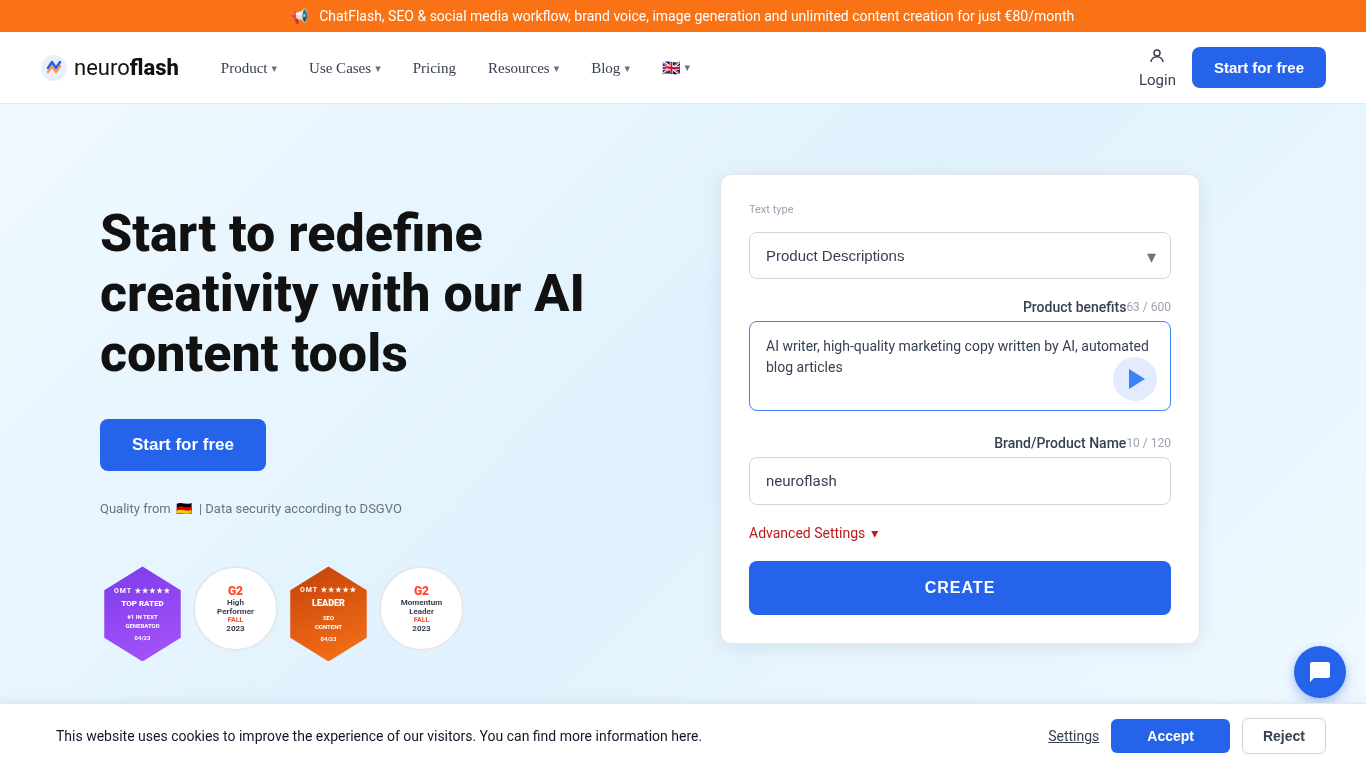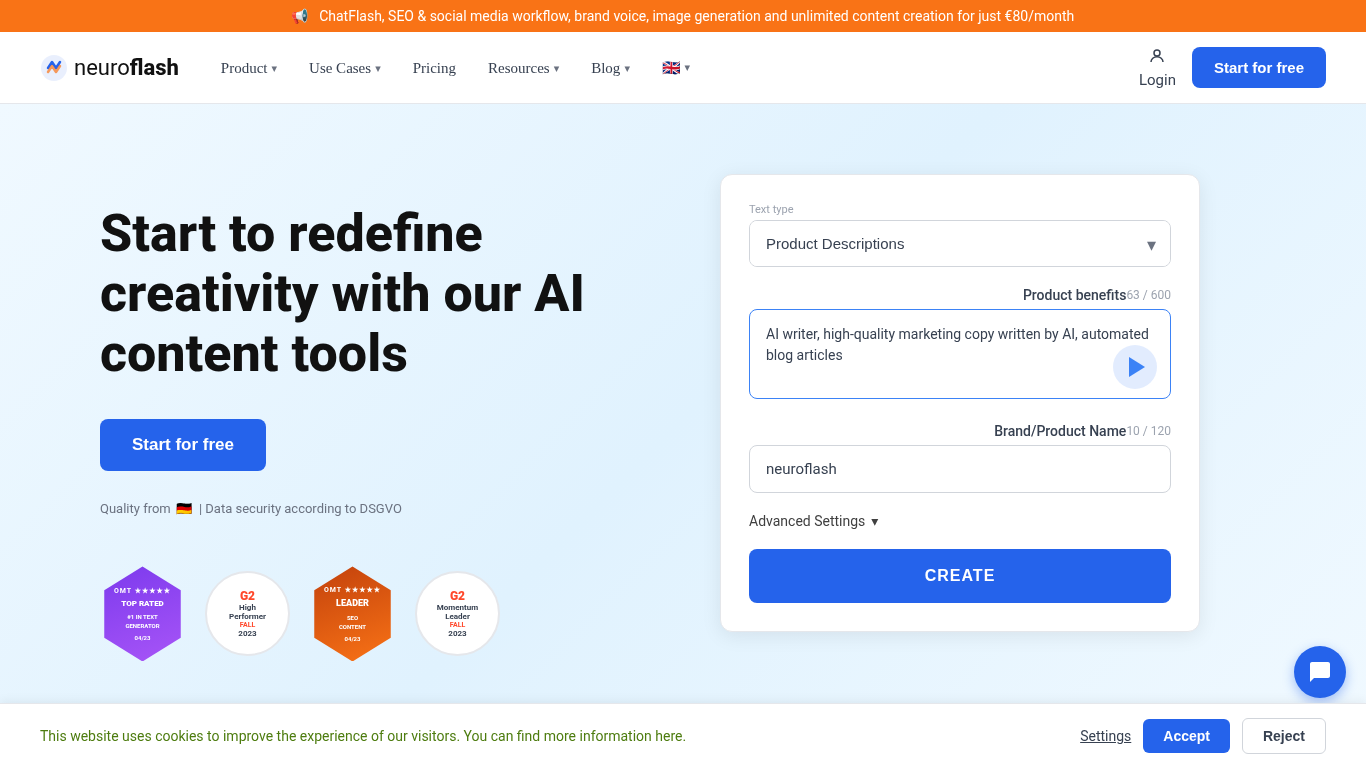--- a/index.html
+++ b/index.html
@@ -125,22 +125,21 @@
       color: #6b7280;
       margin-top: 10px;
       display: flex;
       align-items: center;
       gap: 6px;
     }
 
     
     .badges {
       display: flex;
-      align-items: center;
-      gap: 20px;
+      gap: 8px;
       margin-top: 50px;
     }
 
     
     .hero-right {
       flex: 0 0 480px;
       margin-left: 60px;
       margin-top: 10px;
     }
     .form-card {
@@ -164,21 +163,21 @@
       color: #374151;
       font-weight: 500;
     }
     .form-counter {
       font-size: 12px;
       color: #9ca3af;
     }
     .text-type-label {
       font-size: 11px;
       color: #9ca3af;
-      margin-bottom: 4px;
+      margin-bottom: 16px;
     }
     .select-wrapper {
       position: relative;
       border: 1px solid #d1d5db;
       border-radius: 8px;
       overflow: hidden;
     }
     .form-select {
       width: 100%;
       padding: 14px 16px;
@@ -220,21 +219,21 @@
       border: 1px solid #d1d5db;
       border-radius: 8px;
       outline: none;
       font-family: inherit;
     }
     .advanced-settings {
       display: flex;
       align-items: flex-end;
       gap: 6px;
       font-size: 14px;
-      color: #404040;
+      color: #b91c1c;
       cursor: pointer;
       margin-bottom: 20px;
     }
     .create-btn {
       width: 100%;
       background: #2563eb;
       color: #fff;
       border: none;
       border-radius: 8px;
       padding: 18px;
@@ -281,39 +280,40 @@
       border-top: 1px solid #e5e7eb;
       padding: 14px 40px;
       display: flex;
       align-items: center;
       justify-content: space-between;
       z-index: 1000;
       box-shadow: 0 -2px 10px rgba(0,0,0,0.06);
     }
     .cookie-text {
       font-size: 14px;
-      color: #4d7c0f;
+      color: #0f172a;
+      margin-left: 16px;
     }
     .cookie-actions {
       display: flex;
       align-items: center;
       gap: 12px;
     }
     .settings-link {
       font-size: 14px;
       color: #374151;
       cursor: pointer;
       text-decoration: underline;
     }
     .accept-btn {
       background: #2563eb;
       color: #fff;
       border: none;
       border-radius: 6px;
-      padding: 9px 20px;
+      padding: 9px 36px;
       font-size: 14px;
       font-weight: 600;
       cursor: pointer;
     }
     .reject-btn {
       background: #fff;
       color: #374151;
       border: 1px solid #d1d5db;
       border-radius: 6px;
       padding: 9px 20px;

